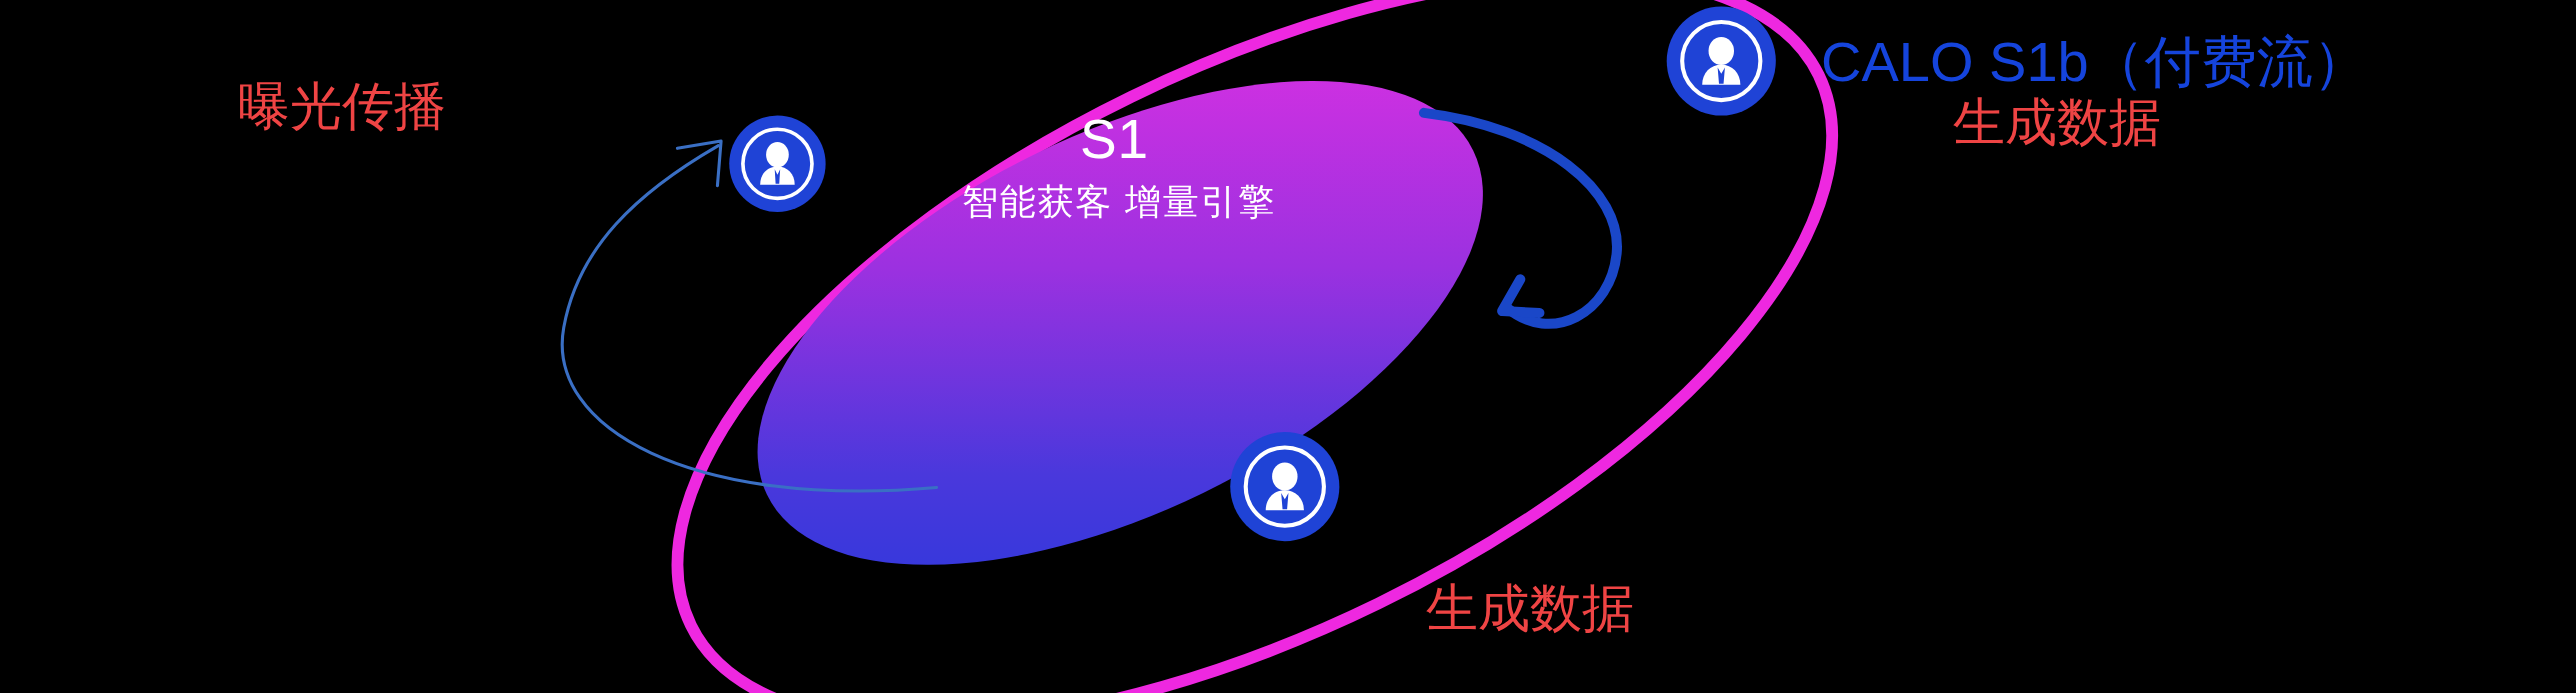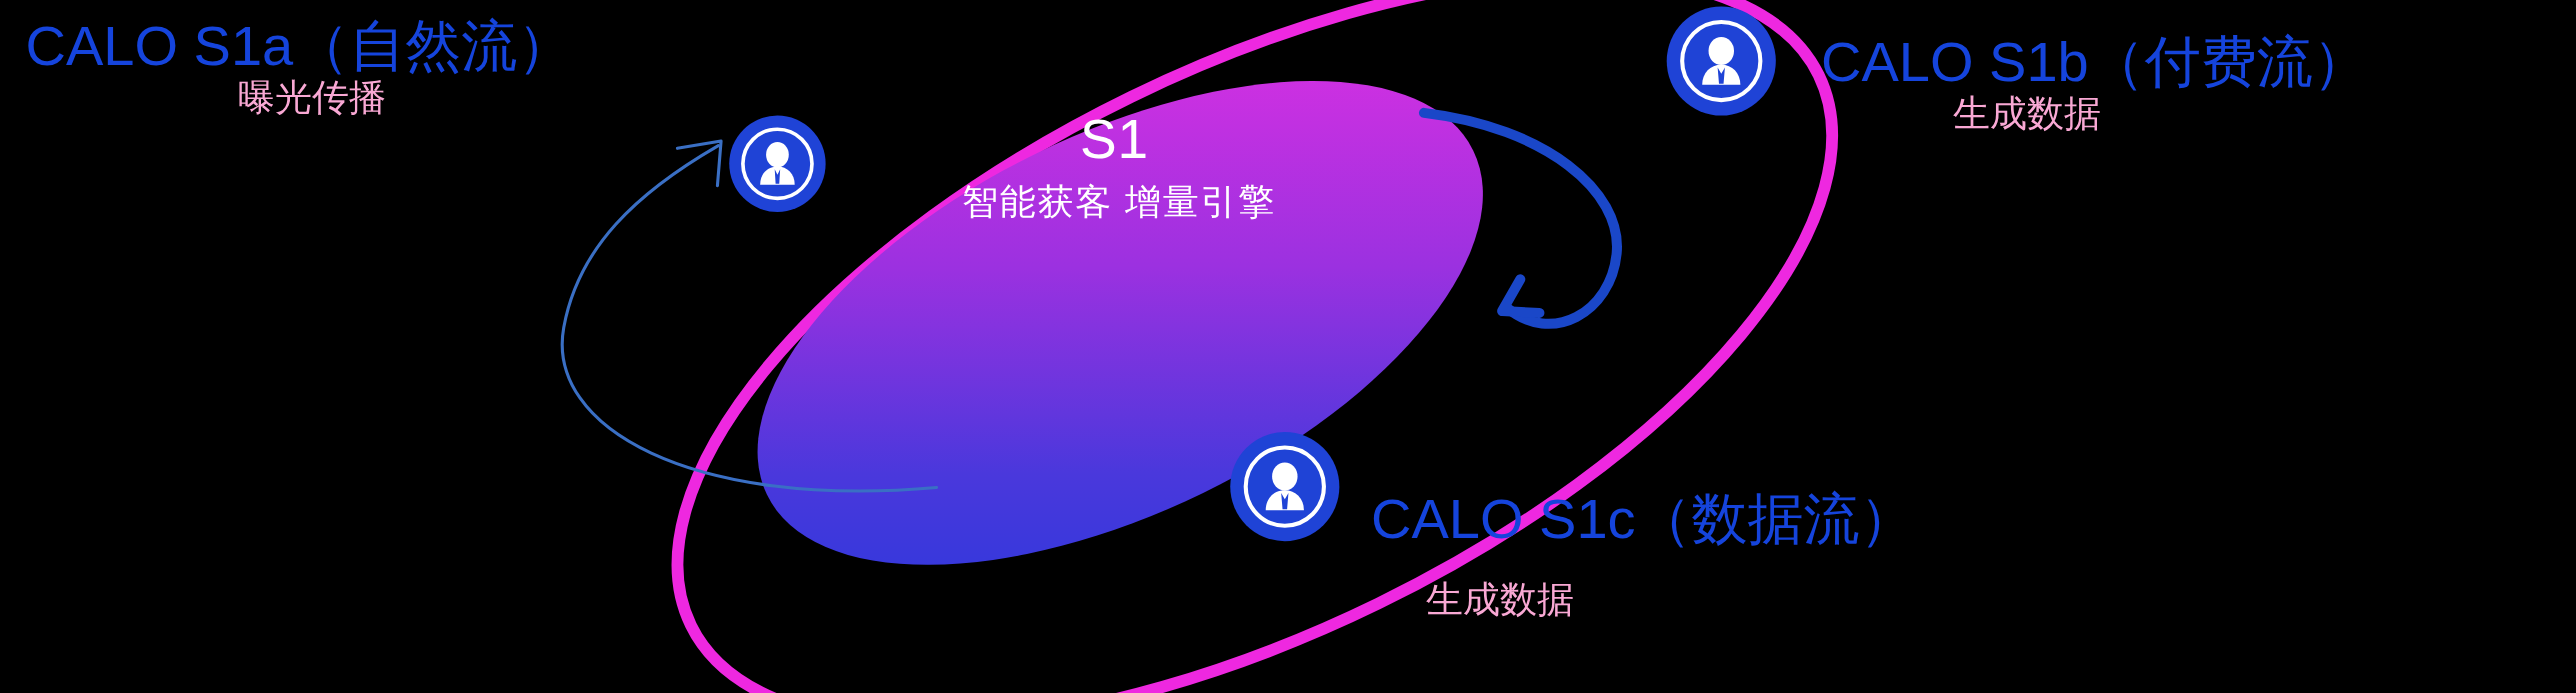--- a/index.html
+++ b/index.html
@@ -32,22 +32,22 @@
     line-height: 1.1;
     user-select: none;
   }
   .lbl-primary {
     color: #1544dc;
     font-size: 56px;
     font-weight: 400;
     letter-spacing: 0px;
   }
   .lbl-sub {
-    color: #f9a8d4;
-    font-size: 37px;
+    color: #ef4444;
+    font-size: 52px;
     font-weight: 400;
   }
   
   #label-s1a        { left: 25.5px;   top: 14.5px;  }
   #sublabel-s1a     { left: 238px;  top: 78px;  }
   #label-s1b        { left: 1821px; top: 31px; text-align: center;  }
   #sublabel-s1b     { left: 1953px; top: 94px; }
   #label-s1c        { left: 1371px; top: 488px; }
   #sublabel-s1c     { left: 1426px; top: 580px; }
 
@@ -134,23 +134,21 @@
         <ellipse cx="1413" cy="524" rx="14" ry="15.5"></ellipse>
         <path d="M1392 561 c0 -13 9 -22 21 -22 c12 0 21 9 21 22 z"></path>
         <path d="M1409 542 l4 7 l4 -7 l-1.5 18 l-5 0 z" fill="#1f43d6"></path>
       </g>
     </g>
   </svg>
 
   <div class="core-text" id="core-title">S1</div>
   <div class="core-text" id="core-subtitle">智能获客  增量引擎</div>
 
-  <div class="lbl lbl-primary" id="label-s1a">CALO S1a（自然流）</div>
   <div class="lbl lbl-sub" id="sublabel-s1a">曝光传播</div>
 
   <div class="lbl lbl-primary" id="label-s1b">CALO S1b（付费流）</div>
   <div class="lbl lbl-sub" id="sublabel-s1b">生成数据</div>
 
-  <div class="lbl lbl-primary" id="label-s1c">CALO S1c（数据流）</div>
   <div class="lbl lbl-sub" id="sublabel-s1c">生成数据</div>
 
 </div>
 
 
 </body></html>

